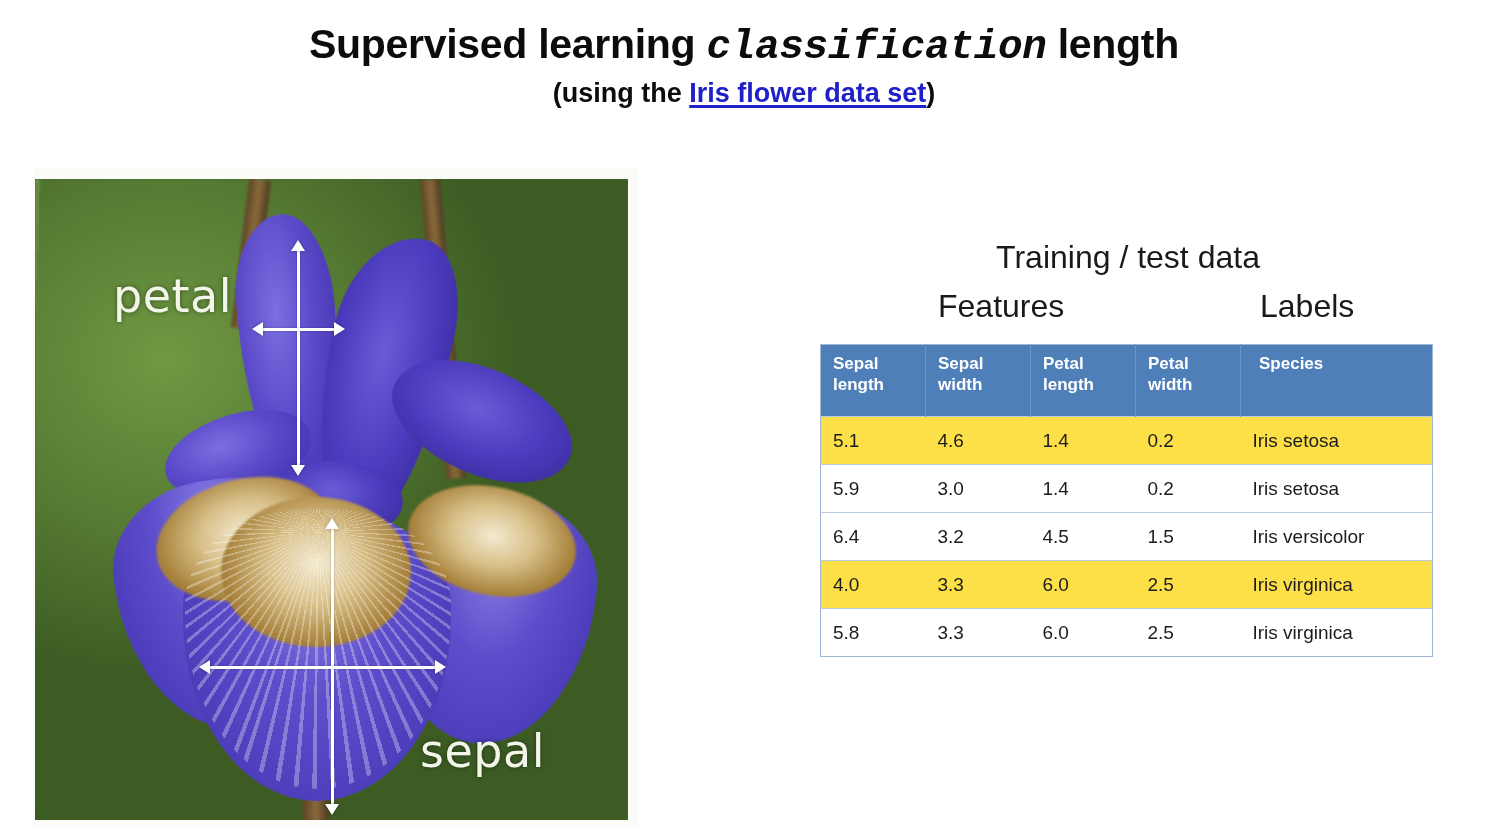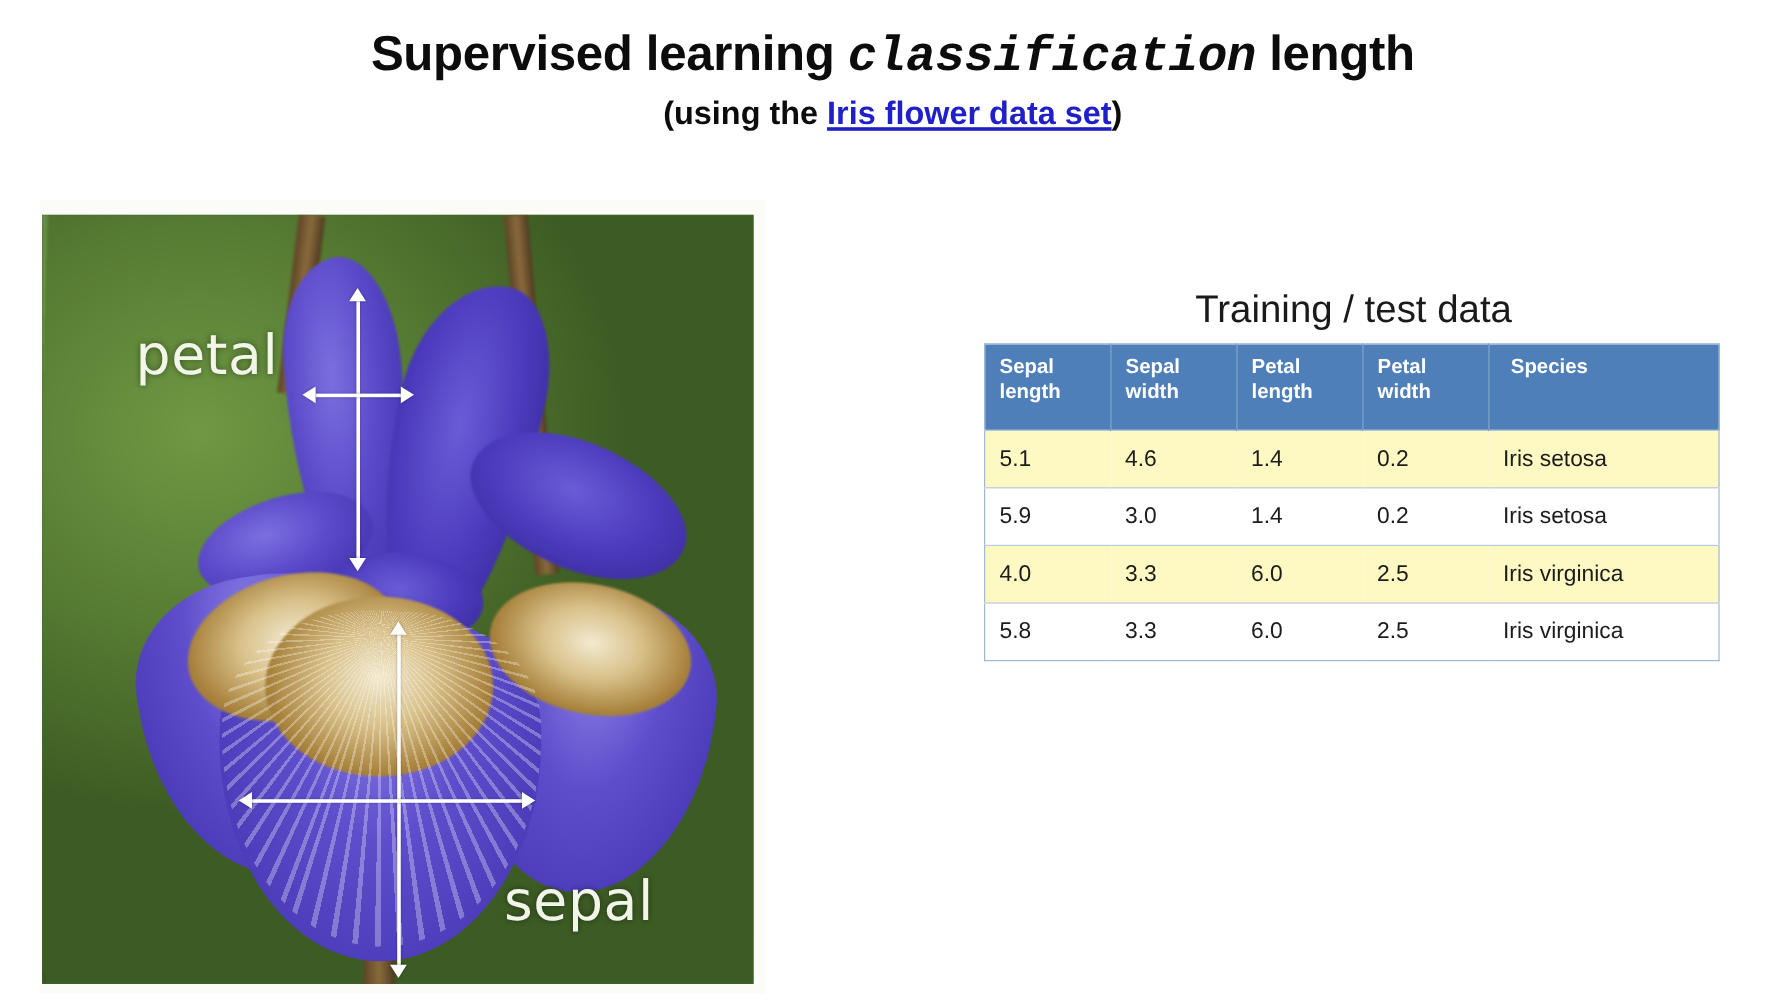--- a/index.html
+++ b/index.html
@@ -185,21 +185,21 @@
   #iris-table tbody td{
     font-size:19px;
     color:#1c1c1c;
     padding:10px 0 10px 12px;
     height:48px;
     box-sizing:border-box;
     border-top:1px solid #b9cbe2;
     vertical-align:middle;
     white-space:nowrap;
   }
-  #iris-table tbody tr.shaded td{background:#fef9c3;}
+  #iris-table tbody tr.shaded td{background:#fde047;}
   #iris-table tbody tr.plain td{background:#ffffff;}
 </style>
 </head>
 <body>
 
 <div id="title-block">
   <div id="main-title">
     <span>Supervised learning </span><span class="ital">classification</span><span> length</span>
   </div>
   <div id="subtitle">
@@ -250,20 +250,24 @@
 
     <div class="photo-label" id="label-petal">petal</div>
     <div class="photo-label" id="label-sepal">sepal</div>
   </div>
 </div>
 
 <div id="data-panel">
 
   <div id="training-test-heading">Training / test data</div>
 
+  <div id="group-headings">
+    <div id="features-heading">Features</div>
+    <div id="labels-heading">Labels</div>
+  </div>
 
   <table id="iris-table">
     <colgroup>
       <col class="c-num">
         <col class="c-num">
         <col class="c-num">
         <col class="c-num">
         <col class="c-species">
     </colgroup>
     <thead>
@@ -297,20 +301,27 @@
         <td>0.2</td>
         <td>Iris setosa</td>
       </tr>
       <tr class="plain">
         <td>5.9</td>
         <td>3.0</td>
         <td>1.4</td>
         <td>0.2</td>
         <td>Iris setosa</td>
       </tr>
+      <tr class="plain">
+        <td>6.4</td>
+        <td>3.2</td>
+        <td>4.5</td>
+        <td>1.5</td>
+        <td>Iris versicolor</td>
+      </tr>
       <tr class="shaded">
         <td>4.0</td>
         <td>3.3</td>
         <td>6.0</td>
         <td>2.5</td>
         <td>Iris virginica</td>
       </tr>
       <tr class="plain">
         <td>5.8</td>
         <td>3.3</td>

